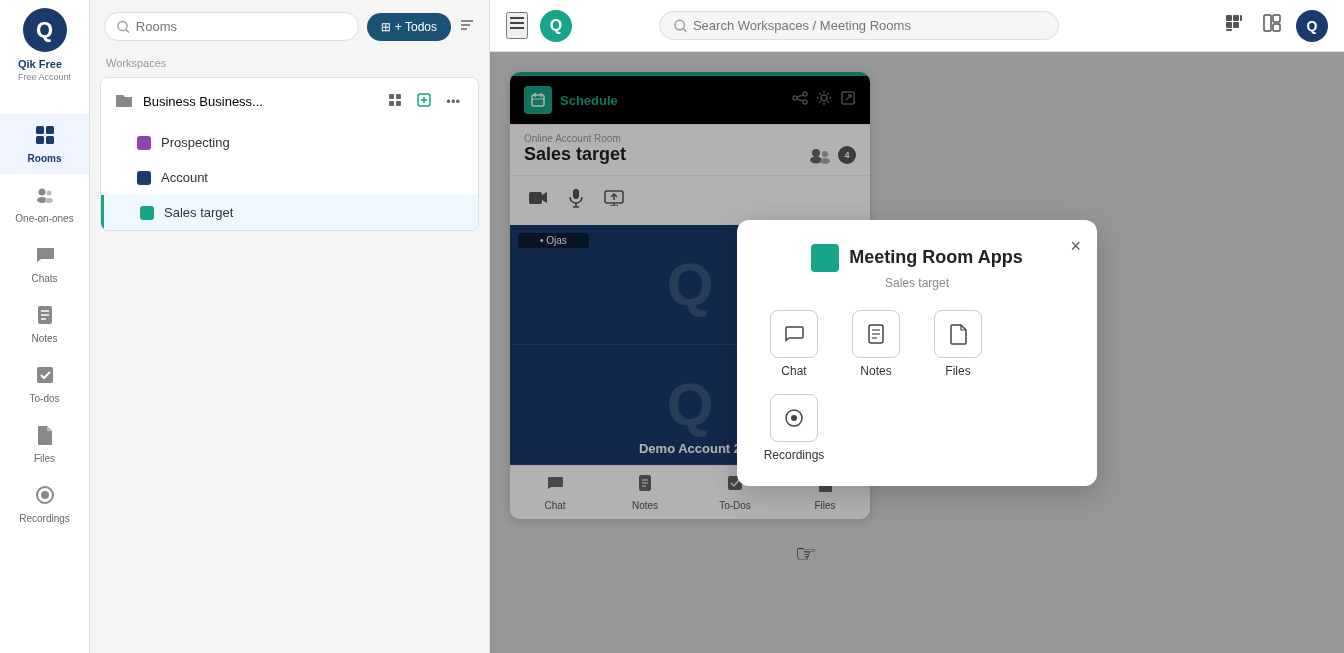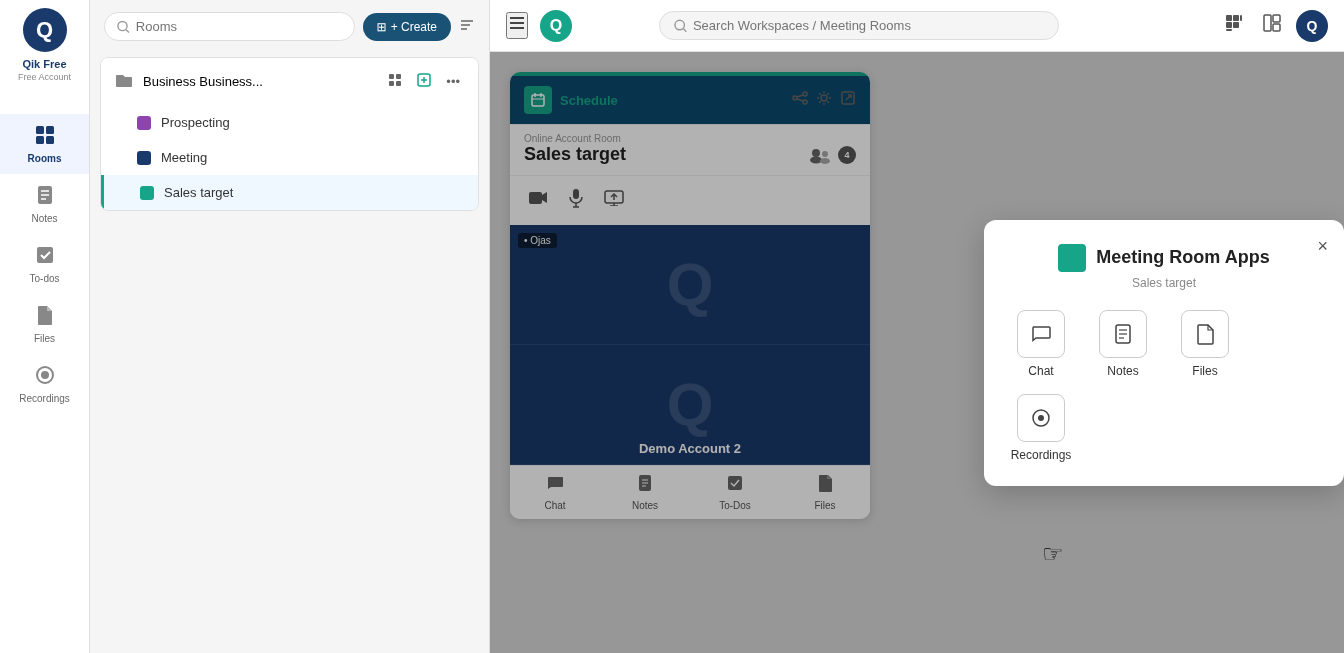--- a/index.html
+++ b/index.html
@@ -268,21 +268,21 @@
       position: absolute;
       top: 20px;
       left: 20px;
       width: 360px;
       background: #fff;
       border-radius: 10px;
       overflow: hidden;
       box-shadow: 0 2px 10px rgba(0,0,0,0.15);
     }
     .meeting-room-top-bar {
-      background: #0c4a6e;
+      background: #000000;
       padding: 10px 14px;
       display: flex;
       align-items: center;
       gap: 8px;
       border-bottom: 1px solid #eee;
     }
     .meeting-room-icon {
       width: 28px;
       height: 28px;
       background: #17a589;
@@ -374,21 +374,21 @@
       font-weight: bold;
       color: rgba(255,255,255,0.15);
     }
     .thumbnail-tag {
       position: absolute;
       top: 8px;
       left: 8px;
       background: rgba(0,0,0,0.5);
       color: white;
       font-size: 10px;
-      padding: 2px 6px;
+      padding: 2px 22px;
       border-radius: 3px;
     }
     .thumbnail-label {
       position: absolute;
       bottom: 8px;
       left: 0; right: 0;
       text-align: center;
       color: white;
       font-size: 13px;
       font-weight: 600;
@@ -415,21 +415,21 @@
     }
     .bottom-bar-btn .btn-icon { font-size: 18px; }
 
     
     .modal-overlay {
       position: absolute;
       top: 0; left: 0; right: 0; bottom: 0;
       background: rgba(0,0,0,0.3);
       display: flex;
       align-items: center;
-      justify-content: flex-end;
+      justify-content: center;
       z-index: 100;
     }
     .modal {
       background: #fff;
       border-radius: 12px;
       width: 360px;
       padding: 24px;
       box-shadow: 0 8px 30px rgba(0,0,0,0.2);
       position: relative;
     }
@@ -509,38 +509,57 @@
       z-index: 200;
     }
   </style>
 </head>
 <body>
 
 <div class="left-nav">
   <div class="logo-area">
     <span class="q-logo">Q</span>
   </div>
-  <div style="text-align:center; margin-bottom:16px;">
+  <div style="margin-bottom:16px;">
     <div class="app-name">Qik Free</div>
     <div class="app-sub">Free Account</div>
   </div>
 
   <div class="nav-item active">
     <span class="nav-icon">
       <svg width="22" height="22" viewBox="0 0 22 22" fill="none">
           <rect x="2" y="2" width="8" height="8" rx="1.5" fill="#1a3a6b"></rect>
           <rect x="12" y="2" width="8" height="8" rx="1.5" fill="#1a3a6b"></rect>
           <rect x="2" y="12" width="8" height="8" rx="1.5" fill="#1a3a6b"></rect>
           <rect x="12" y="12" width="8" height="8" rx="1.5" fill="#1a3a6b"></rect>
         </svg>
     </span>
     <span class="nav-label">Rooms</span>
   </div>
 
-
+  <div class="nav-item">
+    <span class="nav-icon">
+      <svg width="22" height="22" viewBox="0 0 22 22" fill="none">
+          <circle cx="8" cy="8" r="3.5" fill="#888"></circle>
+          <circle cx="15" cy="9" r="2.5" fill="#bbb"></circle>
+          <ellipse cx="8" cy="16" rx="5" ry="3" fill="#888"></ellipse>
+          <ellipse cx="15" cy="16.5" rx="4" ry="2.5" fill="#bbb"></ellipse>
+        </svg>
+    </span>
+    <span class="nav-label">One-on-ones</span>
+  </div>
+
+  <div class="nav-item">
+    <span class="nav-icon">
+      <svg width="22" height="22" viewBox="0 0 22 22" fill="none">
+          <path d="M3 4h16a1 1 0 0 1 1 1v9a1 1 0 0 1-1 1H7l-4 3V5a1 1 0 0 1 1-1z" fill="#888"></path>
+        </svg>
+    </span>
+    <span class="nav-label">Chats</span>
+  </div>
 
   <div class="nav-item">
     <span class="nav-icon">
       <svg width="22" height="22" viewBox="0 0 22 22" fill="none">
           <rect x="4" y="2" width="14" height="18" rx="2" fill="#888"></rect>
           <line x1="7" y1="7" x2="15" y2="7" stroke="white" stroke-width="1.5"></line>
           <line x1="7" y1="11" x2="15" y2="11" stroke="white" stroke-width="1.5"></line>
           <line x1="7" y1="15" x2="12" y2="15" stroke="white" stroke-width="1.5"></line>
         </svg>
     </span>
@@ -582,31 +601,32 @@
   <div class="sidebar-header">
     <div class="search-box">
       <svg width="14" height="14" viewBox="0 0 14 14" fill="none">
           <circle cx="6" cy="6" r="5" stroke="#999" stroke-width="1.5"></circle>
           <line x1="10" y1="10" x2="13" y2="13" stroke="#999" stroke-width="1.5"></line>
         </svg>
       <input type="text" placeholder="Rooms" style="">
     </div>
     <button class="create-btn">
       <span>⊞</span>
-      <span>+ Create</span>
+      <span>+ Todos</span>
     </button>
     <button class="sort-btn">
       <svg width="16" height="16" viewBox="0 0 16 16" fill="none">
           <line x1="2" y1="4" x2="14" y2="4" stroke="#666" stroke-width="1.5"></line>
           <line x1="2" y1="8" x2="11" y2="8" stroke="#666" stroke-width="1.5"></line>
           <line x1="2" y1="12" x2="8" y2="12" stroke="#666" stroke-width="1.5"></line>
         </svg>
     </button>
   </div>
 
+  <div class="workspace-label">Workspaces</div>
 
   <div class="workspace-group">
     <div class="workspace-header">
       <span class="ws-icon">
         <svg width="18" height="18" viewBox="0 0 18 18" fill="none">
             <path d="M2 4h6l2 2h6a1 1 0 0 1 1 1v8a1 1 0 0 1-1 1H2a1 1 0 0 1-1-1V5a1 1 0 0 1 1-1z" fill="#888"></path>
           </svg>
       </span>
       <span class="ws-name">Business Business...</span>
       <div class="ws-actions">
@@ -628,21 +648,21 @@
         <button class="ws-action-btn">•••</button>
       </div>
     </div>
 
     <div class="room-item">
       <div class="room-dot" style="background:#8e44ad;"></div>
       <span class="room-name">Prospecting</span>
     </div>
     <div class="room-item">
       <div class="room-dot" style="background:#1a3a6b;"></div>
-      <span class="room-name">Meeting</span>
+      <span class="room-name">Account</span>
     </div>
     <div class="room-item active">
       <div class="room-dot" style="background:#17a589;"></div>
       <span class="room-name">Sales target</span>
     </div>
   </div>
 </div>
 
 <div class="main-content">
 

